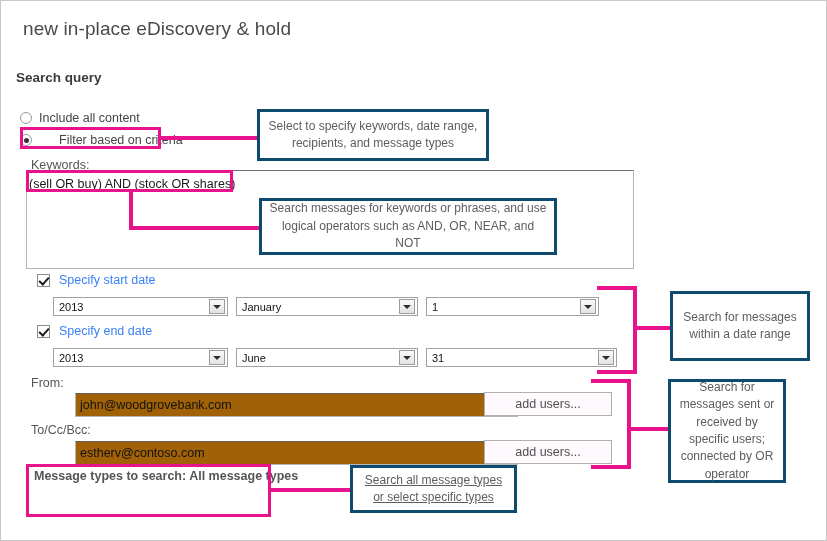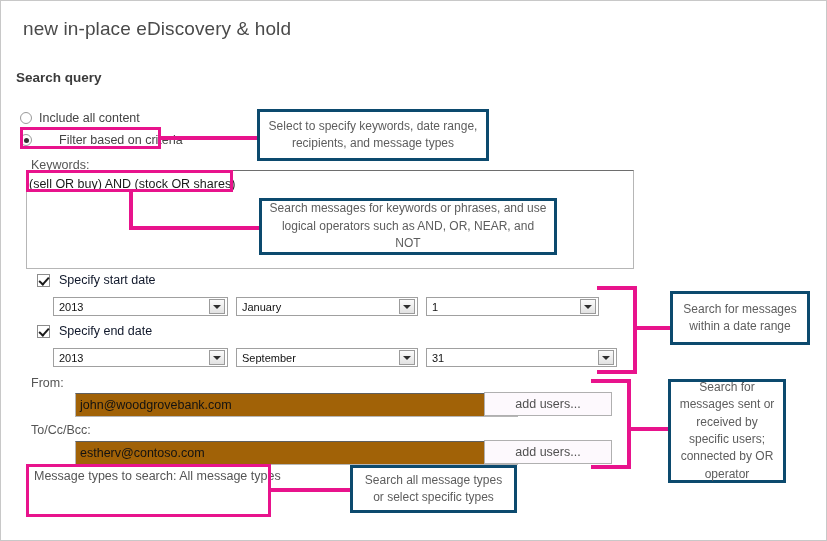--- a/index.html
+++ b/index.html
@@ -126,21 +126,21 @@
     left: 3px;
     top: 0px;
     width: 4px;
     height: 8px;
     border: solid #1b1b1b;
     border-width: 0 2px 2px 0;
     transform: rotate(42deg);
   }
   .check-label {
     font-size: 12.5px;
-    color: #0f172a;
+    color: #3b82f6;
   }
 
   
   .combo {
     position: absolute;
     height: 19px;
     background: #ffffff;
     border: 1px solid #a0a0a0;
     box-sizing: border-box;
     display: flex;
@@ -279,60 +279,60 @@
 
   <div class="check-row" style="left:36px; top:323px;">
     <span class="check-mark on"></span>
     <span class="check-label">Specify end date</span>
   </div>
   <div class="combo" style="left:52px; top:347px; width:175px;">
     <span class="combo-value">2013</span>
     <span class="combo-arrow"></span>
   </div>
   <div class="combo" style="left:235px; top:347px; width:182px;">
-    <span class="combo-value">September</span>
+    <span class="combo-value">June</span>
     <span class="combo-arrow"></span>
   </div>
   <div class="combo" style="left:425px; top:347px; width:191px;">
     <span class="combo-value">31</span>
     <span class="combo-arrow"></span>
   </div>
 
   <div class="field-label" style="left:30px; top:375px;">From:</div>
   <div class="text-input" style="left:30px; top:392px; width:443px;">
     <span class="input-value">john@woodgrovebank.com</span>
   </div>
   <div class="btn" style="left:483px; top:391px; width:128px; height:24px;">add users...</div>
 
   <div class="field-label" style="left:30px; top:422px;">To/Cc/Bcc:</div>
   <div class="text-input" style="left:30px; top:440px; width:443px;">
     <span class="input-value">estherv@contoso.com</span>
   </div>
   <div class="btn" style="left:483px; top:439px; width:128px; height:24px;">add users...</div>
 
-  <div class="field-label" style="left:33px; top:468px;">Message types to search:  All message types</div>
+  <div class="field-label" style="left:33px; top:468px;font-weight:bold;">Message types to search:  All message types</div>
 
   <div class="hl" style="left:19px; top:126px; width:141px; height:22px;"></div>
   <div class="bar-h" style="left:158px; top:135px; width:102px;"></div>
   <div class="callout" style="left:256px; top:108px; width:232px; height:52px;">Select to specify keywords, date range, recipients, and message types</div>
 
   <div class="hl" style="left:25px; top:169px; width:207px; height:22px;"></div>
   <div class="bar-v" style="left:128px; top:189px; height:40px;"></div>
   <div class="bar-h" style="left:128px; top:225px; width:135px;"></div>
   <div class="callout" style="left:258px; top:197px; width:298px; height:57px;">Search messages for keywords or phrases, and use logical operators such as AND, OR, NEAR, and NOT</div>
 
   <div class="bar-h" style="left:596px; top:285px; width:40px;"></div>
   <div class="bar-v" style="left:632px; top:285px; height:88px;"></div>
   <div class="bar-h" style="left:596px; top:369px; width:40px;"></div>
   <div class="bar-h" style="left:632px; top:325px; width:40px;"></div>
-  <div class="callout" style="left:669px; top:290px; width:140px; height:54px;">Search for messages within a date range</div>
+  <div class="callout" style="left:669px; top:290px; width:140px; height:70px;">Search for messages within a date range</div>
 
   <div class="bar-h" style="left:590px; top:378px; width:40px;"></div>
   <div class="bar-v" style="left:626px; top:378px; height:90px;"></div>
   <div class="bar-h" style="left:590px; top:464px; width:40px;"></div>
   <div class="bar-h" style="left:626px; top:426px; width:44px;"></div>
   <div class="callout" style="left:667px; top:378px; width:118px; height:104px;">Search for messages sent or received by specific users; connected by OR operator</div>
 
   <div class="hl" style="left:25px; top:463px; width:245px; height:53px;"></div>
   <div class="bar-h" style="left:268px; top:487px; width:84px;"></div>
-  <div class="callout" style="left:349px; top:464px; width:167px; height:48px;">Search all message types or select specific types</div>
+  <div class="callout" style="left:349px; top:464px; width:167px; height:48px;text-decoration:underline;">Search all message types or select specific types</div>
 
 </div>
 
 </body></html>

